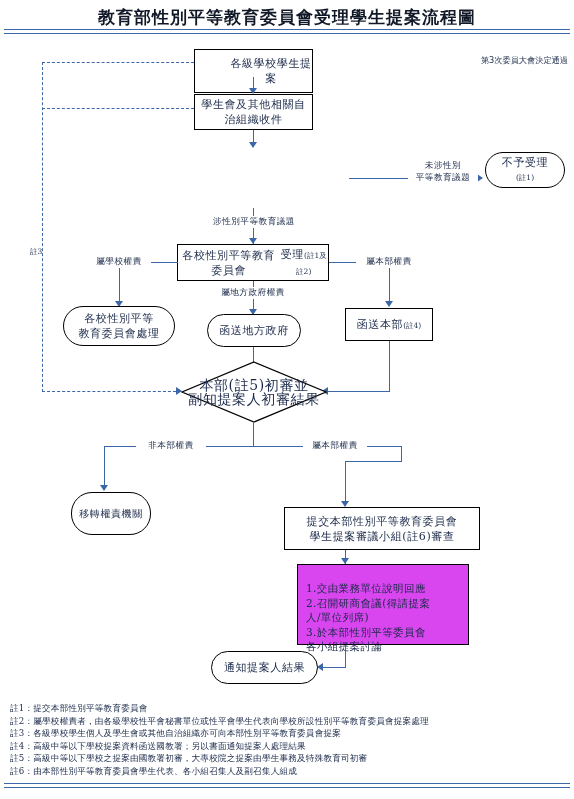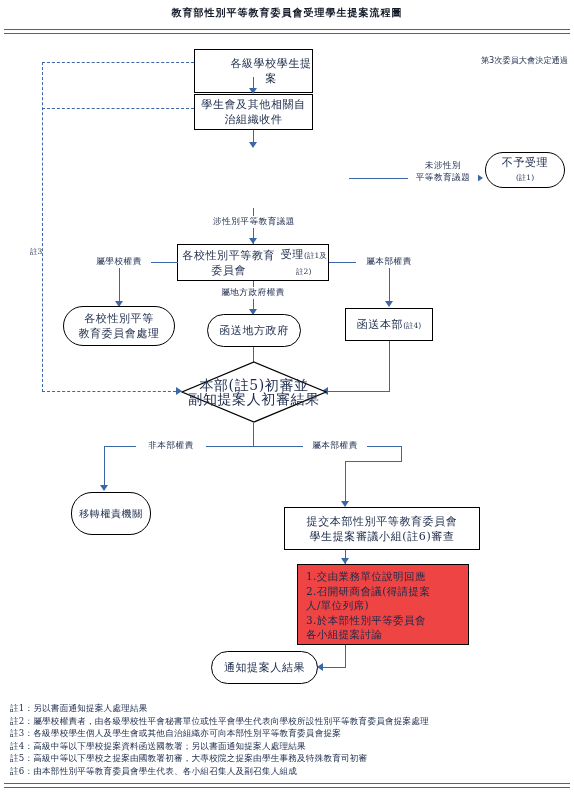--- a/index.html
+++ b/index.html
@@ -14,21 +14,21 @@
     height:799px;
     overflow:hidden;
     background:#fff;
   }
 
   
   #title{
     position:absolute;
     left:0; top:6px; width:574px;
     text-align:center;
-    font-size:10px;
+    font-size:17px;
     font-weight:700;
     letter-spacing:1px;
     color:#111827;
     font-family:"DejaVu Serif","Liberation Serif",serif;
   }
   .rule{
     position:absolute;
     left:4px; width:566px;
     height:0;
     border-top:1.2px solid #3b66a8;
@@ -68,22 +68,22 @@
     border-radius:999px;
   }
   .node .ln{display:block;}
   .note{font-size:7.5px;letter-spacing:0;}
 
   
   .listnode{
     position:absolute;
     box-sizing:border-box;
     border:1.3px solid #000000;
-    background:#ef4444;
-    padding:4px 6px 4px 8px;
+    background:#d946ef;
+    padding:16px 6px 4px 8px;
     font-size:10.5px;
     line-height:14.6px;
     letter-spacing:0.4px;
     color:#1b2a4a;
     text-align:left;
   }
 
   
   .diamond{
     position:absolute;
@@ -298,21 +298,21 @@
 
   <div class="ln-v" style="left:345px; top:645px; height:23px;"></div>
   <div class="ln-h" style="left:322px; top:667px; width:24px;"></div>
   <div class="arrow left" style="left:317px; top:663px;"></div>
 
   <div class="node round" style="left:211px; top:651px; width:107px; height:33px;">
     <span class="ln">通知提案人結果</span>
   </div>
 
   <div id="notes">
-    <div class="nrow">註1：另以書面通知提案人處理結果</div>
+    <div class="nrow">註1：提交本部性別平等教育委員會</div>
     <div class="nrow">註2：屬學校權責者，由各級學校性平會秘書單位或性平會學生代表向學校所設性別平等教育委員會提案處理</div>
     <div class="nrow">註3：各級學校學生個人及學生會或其他自治組織亦可向本部性別平等教育委員會提案</div>
     <div class="nrow">註4：高級中等以下學校提案資料函送國教署；另以書面通知提案人處理結果</div>
     <div class="nrow">註5：高級中等以下學校之提案由國教署初審，大專校院之提案由學生事務及特殊教育司初審</div>
     <div class="nrow">註6：由本部性別平等教育委員會學生代表、各小組召集人及副召集人組成</div>
   </div>
 
   <div class="rule" style="top:783px;"></div>
   <div class="rule thin" style="top:787px;"></div>
 

